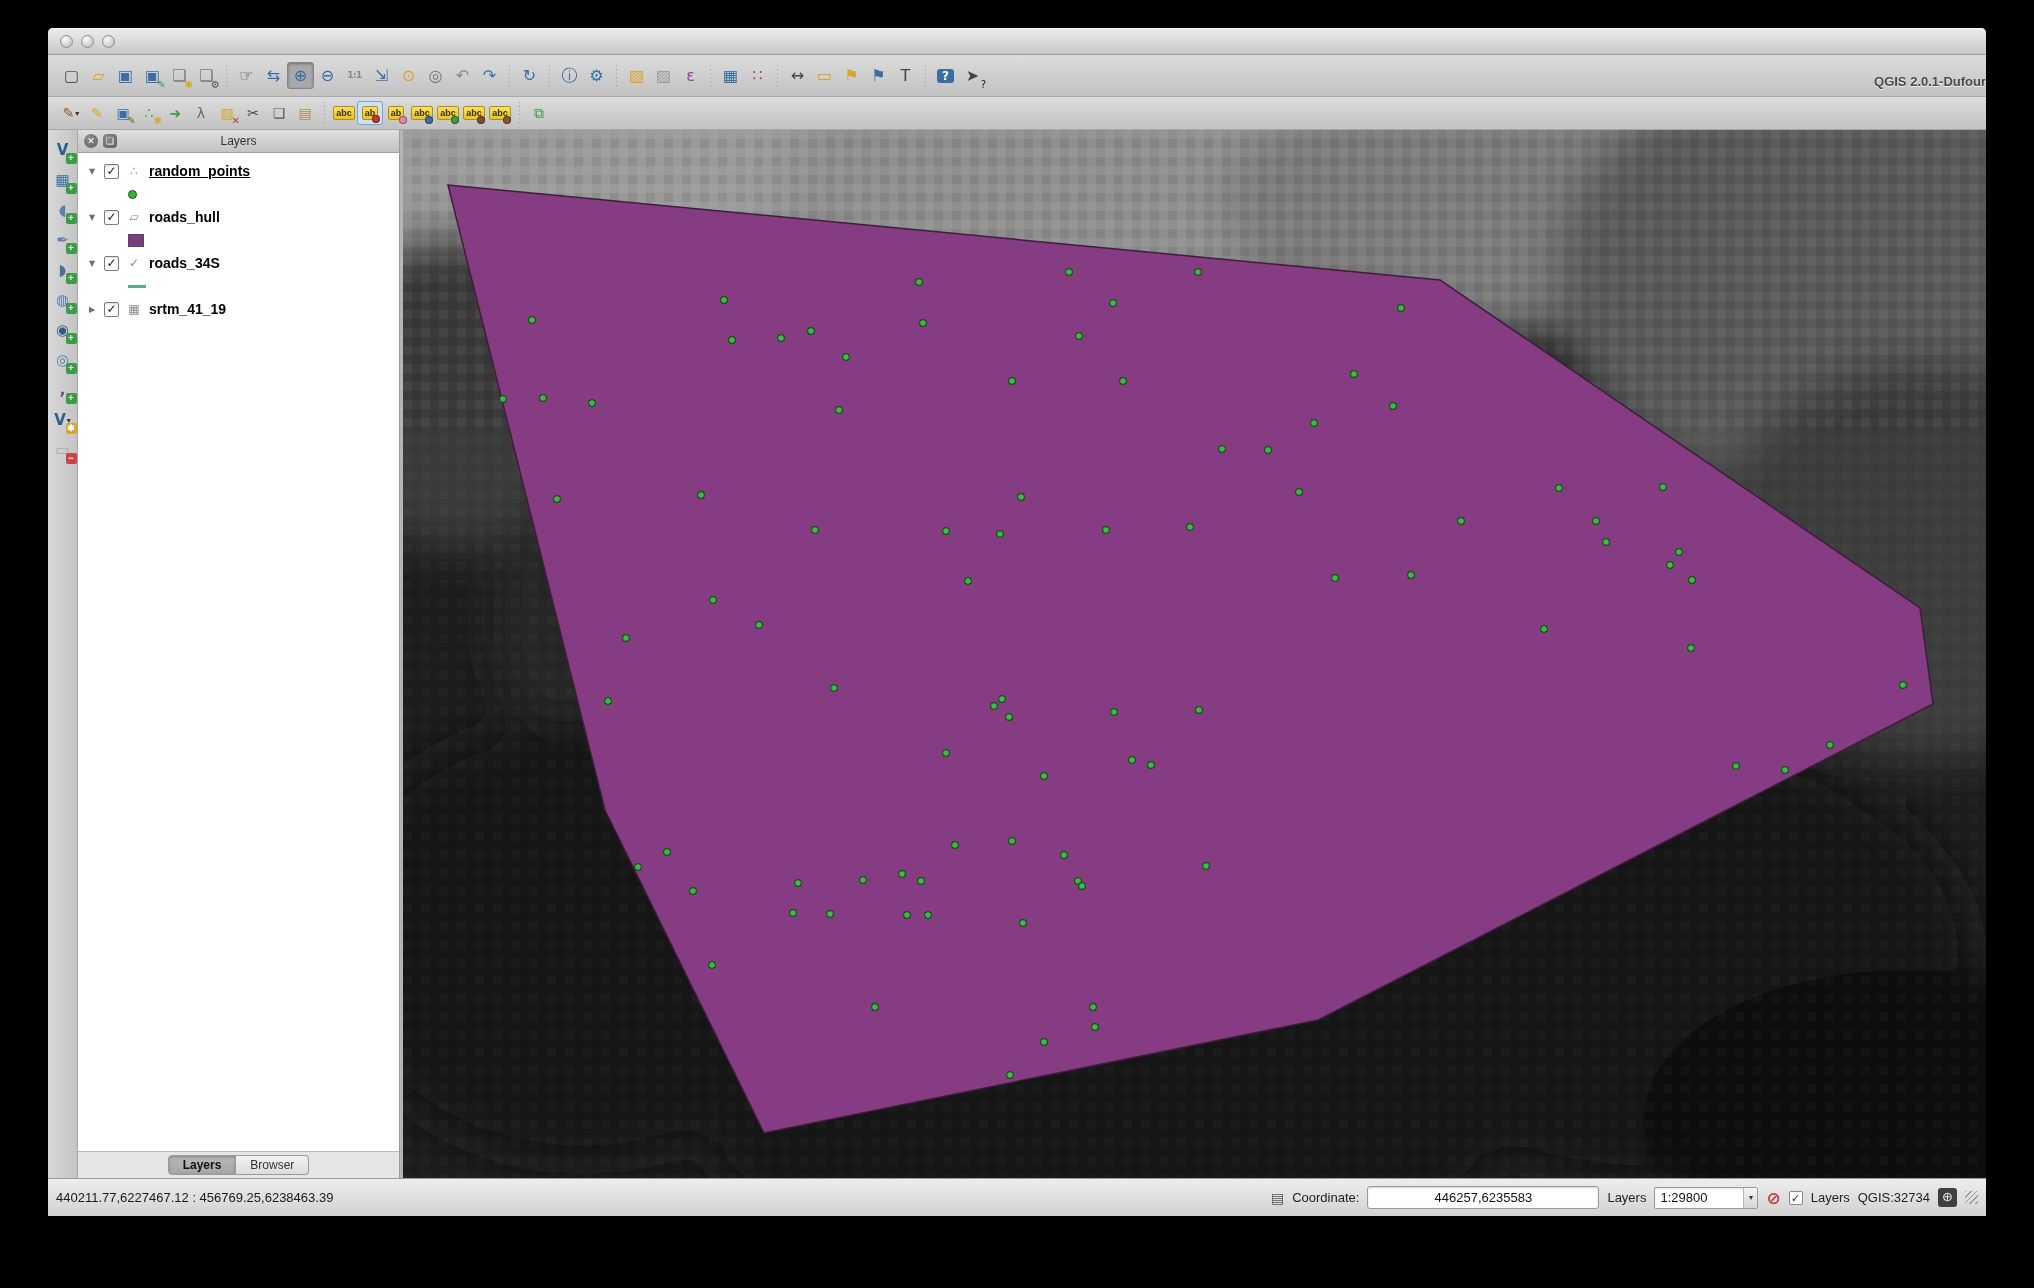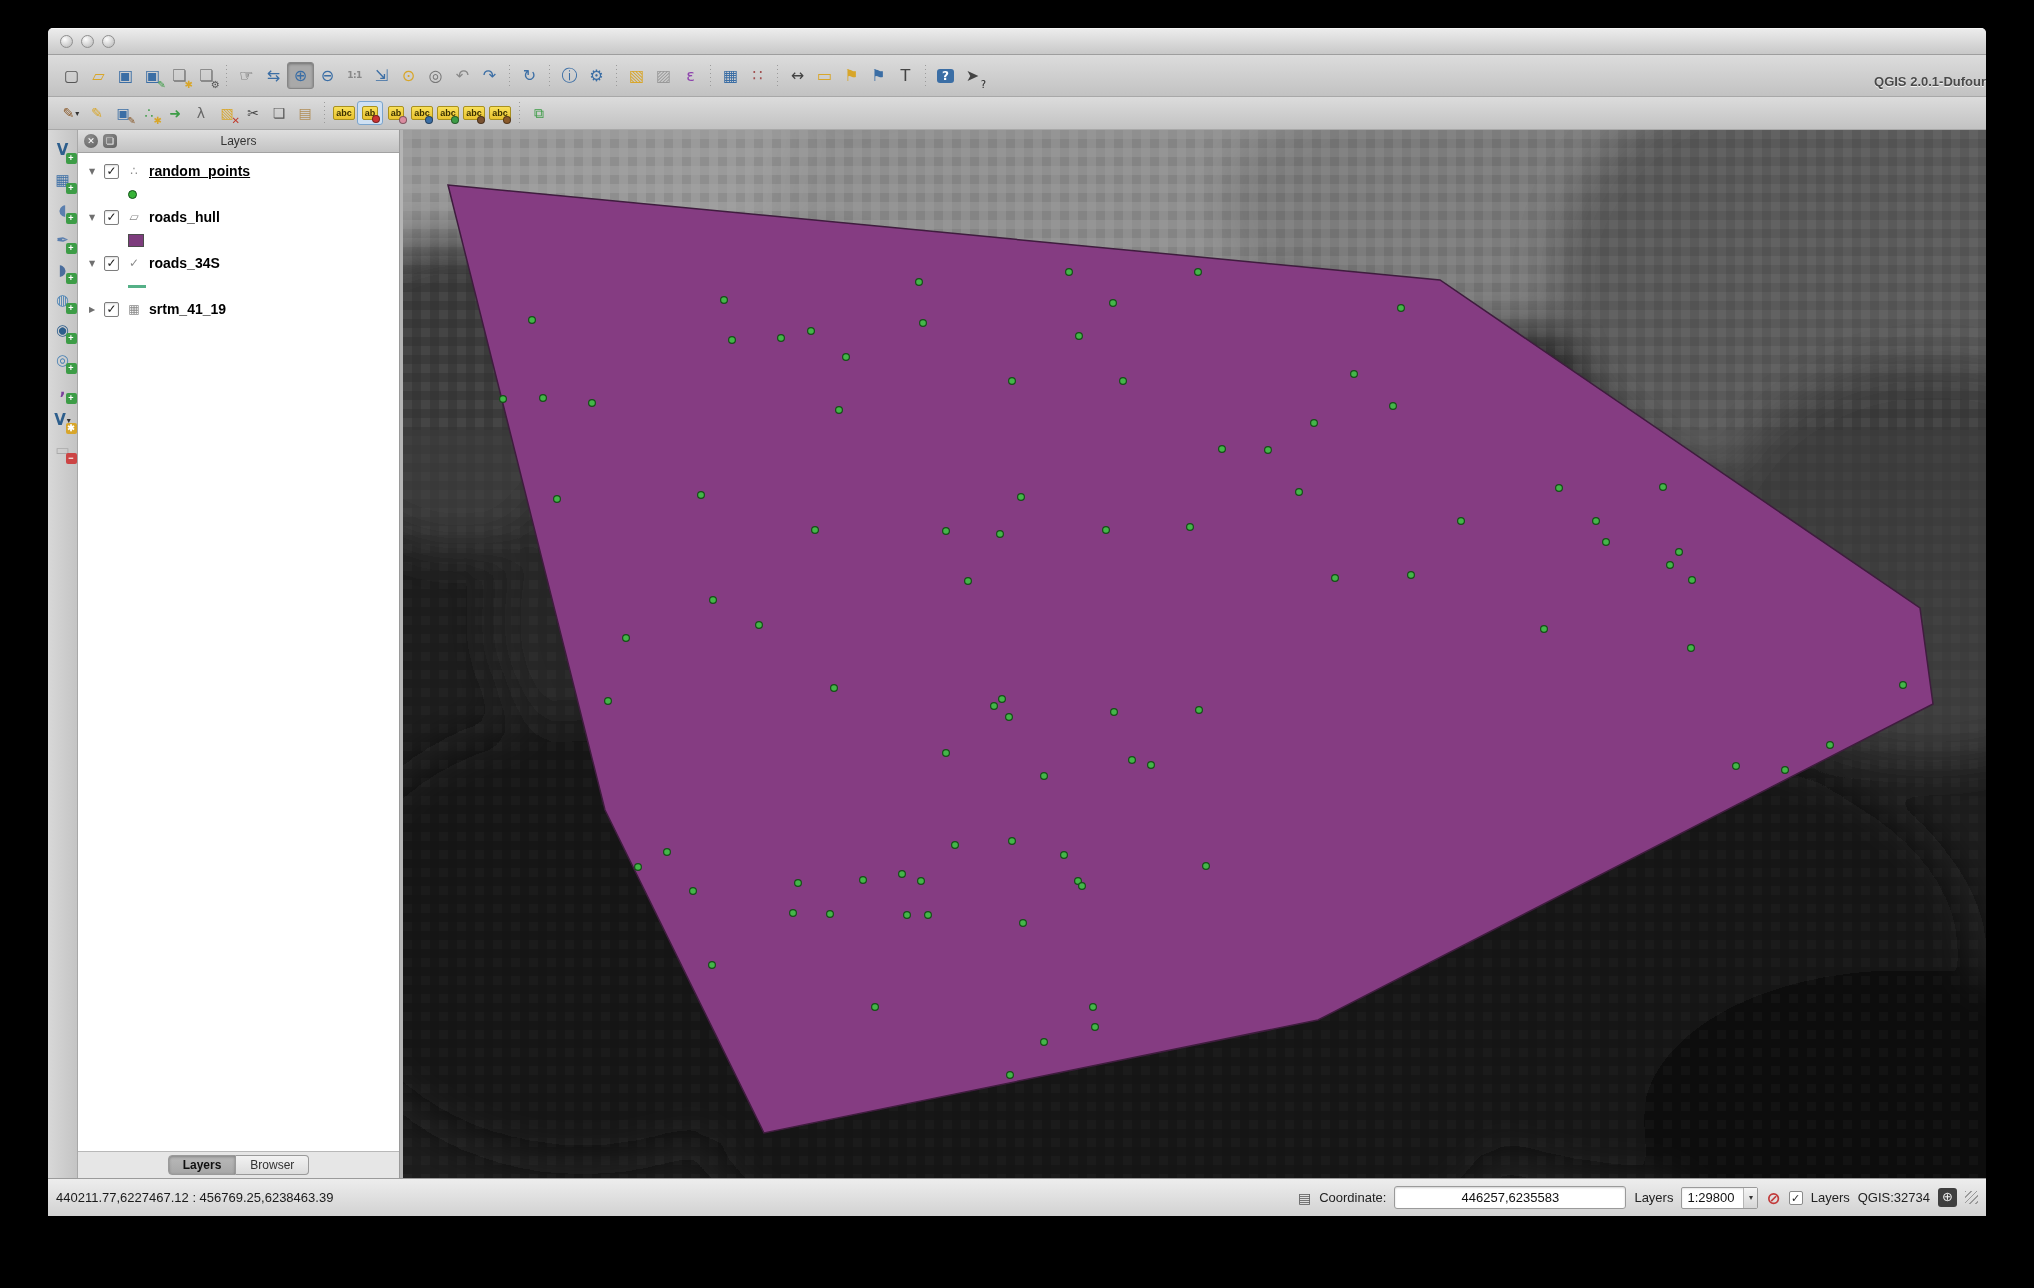--- a/index.html
+++ b/index.html
@@ -81,21 +81,21 @@
   .map svg { position:absolute; left:0; top:0; }
 
   
   .statusbar { height:38px; flex:0 0 38px; background:linear-gradient(#ededed,#d2d2d2); border-top:1px solid #9b9b9b;
                display:flex; align-items:center; padding:0 8px; gap:8px; font-size:13px; color:#222; }
   .extents { margin-right:auto; font-size:13px; color:#1a1a1a; }
   .sb-icon { font-family:"DejaVu Sans",sans-serif; font-size:14px; color:#555; }
   .coord-input { width:232px; height:23px; background:#fff; border:1px solid #9a9a9a; border-radius:3px;
                  text-align:center; font-size:13px; font-family:"Liberation Sans",sans-serif; color:#111;
                  box-shadow:inset 0 1px 2px rgba(0,0,0,.18); }
-  .scale-box { width:77px; height:22px; background:#fff; border:1px solid #9a9a9a; border-radius:2px;
+  .scale-box { width:104px; height:22px; background:#fff; border:1px solid #9a9a9a; border-radius:2px;
                display:flex; align-items:stretch; box-shadow:inset 0 1px 2px rgba(0,0,0,.12); }
   .scale-val { flex:1; font-size:13px; line-height:20px; padding-left:5px; color:#111; }
   .scale-arrow { width:14px; border-left:1px solid #b5b5b5; background:linear-gradient(#f4f4f4,#d6d6d6);
                  font-size:8px; line-height:20px; text-align:center; color:#333; font-family:"DejaVu Sans",sans-serif; }
   .stop-icon { font-family:"DejaVu Sans",sans-serif; font-size:17px; font-weight:bold; color:#c23b3b; }
   .mac-check { width:14px; height:14px; background:#fff; border:1px solid #8a8a8a; border-radius:2px;
                font-size:11px; line-height:12px; text-align:center; color:#222; }
   .crs-icon { width:19px; height:19px; border-radius:3px; background:#3f3f3f; color:#efefef; font-size:13px;
               line-height:18px; text-align:center; font-family:"DejaVu Sans",sans-serif; }
   .grip { width:13px; height:13px; background:repeating-linear-gradient(135deg,#9a9a9a 0 1px,transparent 1px 4px); }

